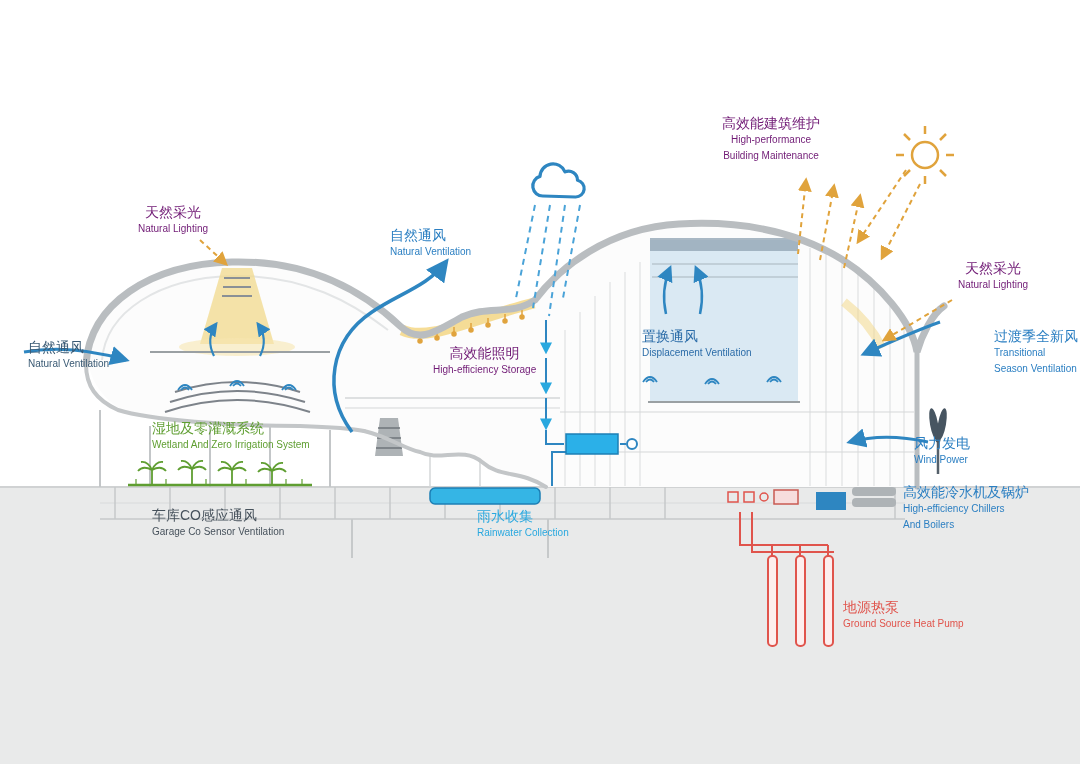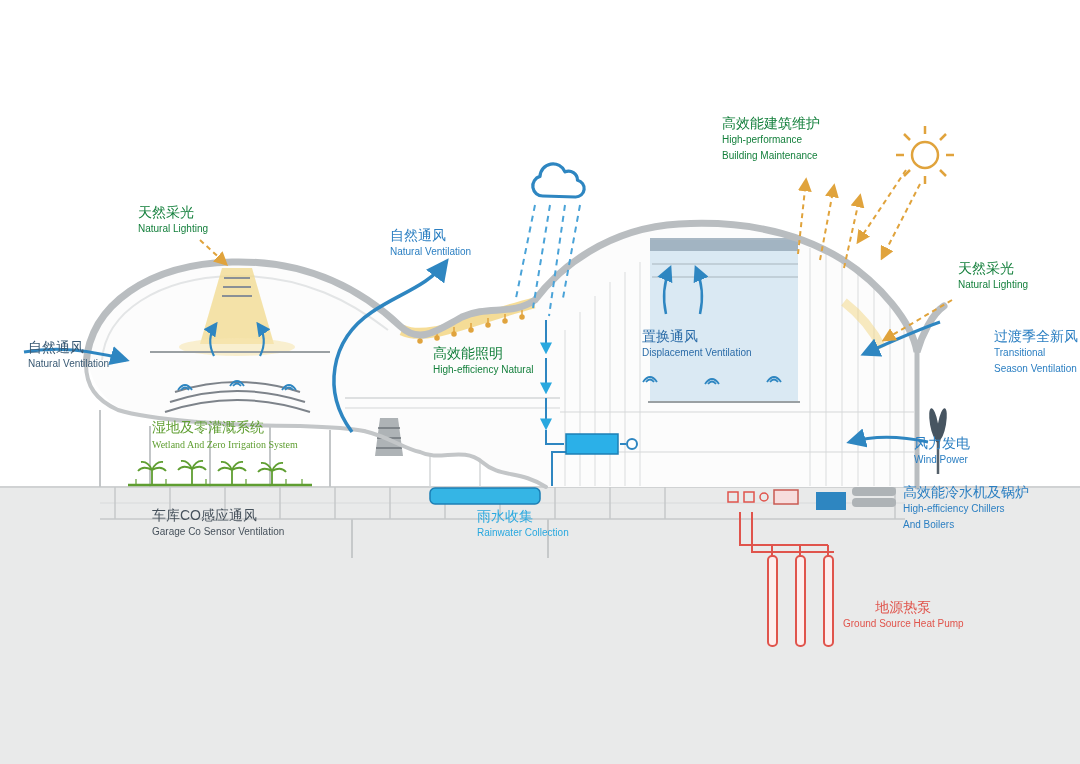--- a/index.html
+++ b/index.html
@@ -4,26 +4,26 @@
 <style>
   html,body{margin:0;padding:0;background:#fff;}
   .stage{
     position:relative;width:1080px;height:764px;background:#ffffff;
     overflow:hidden;font-family:"Liberation Sans",sans-serif;
   }
   .stage svg{position:absolute;left:0;top:0;}
   .label{position:absolute;white-space:nowrap;}
   .label .zh{font-size:14px;line-height:18px;}
   .label .en{font-size:10px;line-height:16px;}
-  .orange{color:#15803d;}
+  .orange{color:#701a75;text-align:center;}
   .blue{color:#2b7fc2;}
   .steel{color:#2b6ca8;}
   .cyan{color:#29a8df;}
-  .green{color:#5f9e31;font-family:Liberation Serif, serif;}
-  .red{color:#e0544c;text-align:center;}
+  .green{color:#5f9e31;}
+  .red{color:#e0544c;}
   .dark{color:#47525c;}
   .navy{color:#3a5a74;}
 </style>
 </head>
 <body>
 
 <div class="stage">
 
 <svg width="1080" height="764" viewBox="0 0 1080 764">
   <defs>
@@ -311,21 +311,21 @@
   <div class="en">Natural Lighting</div>
 </div>
 
 <div class="label navy" style="left:28px;top:338px">
   <div class="zh">自然通风</div>
   <div class="en">Natural Ventilation</div>
 </div>
 
 <div class="label orange" style="left:433px;top:344px">
   <div class="zh">高效能照明</div>
-  <div class="en">High-efficiency Natural</div>
+  <div class="en">High-efficiency Storage</div>
 </div>
 
 <div class="label steel" style="left:642px;top:327px">
   <div class="zh">置换通风</div>
   <div class="en">Displacement Ventilation</div>
 </div>
 
 <div class="label blue" style="left:994px;top:327px">
   <div class="zh">过渡季全新风</div>
   <div class="en">Transitional</div>

